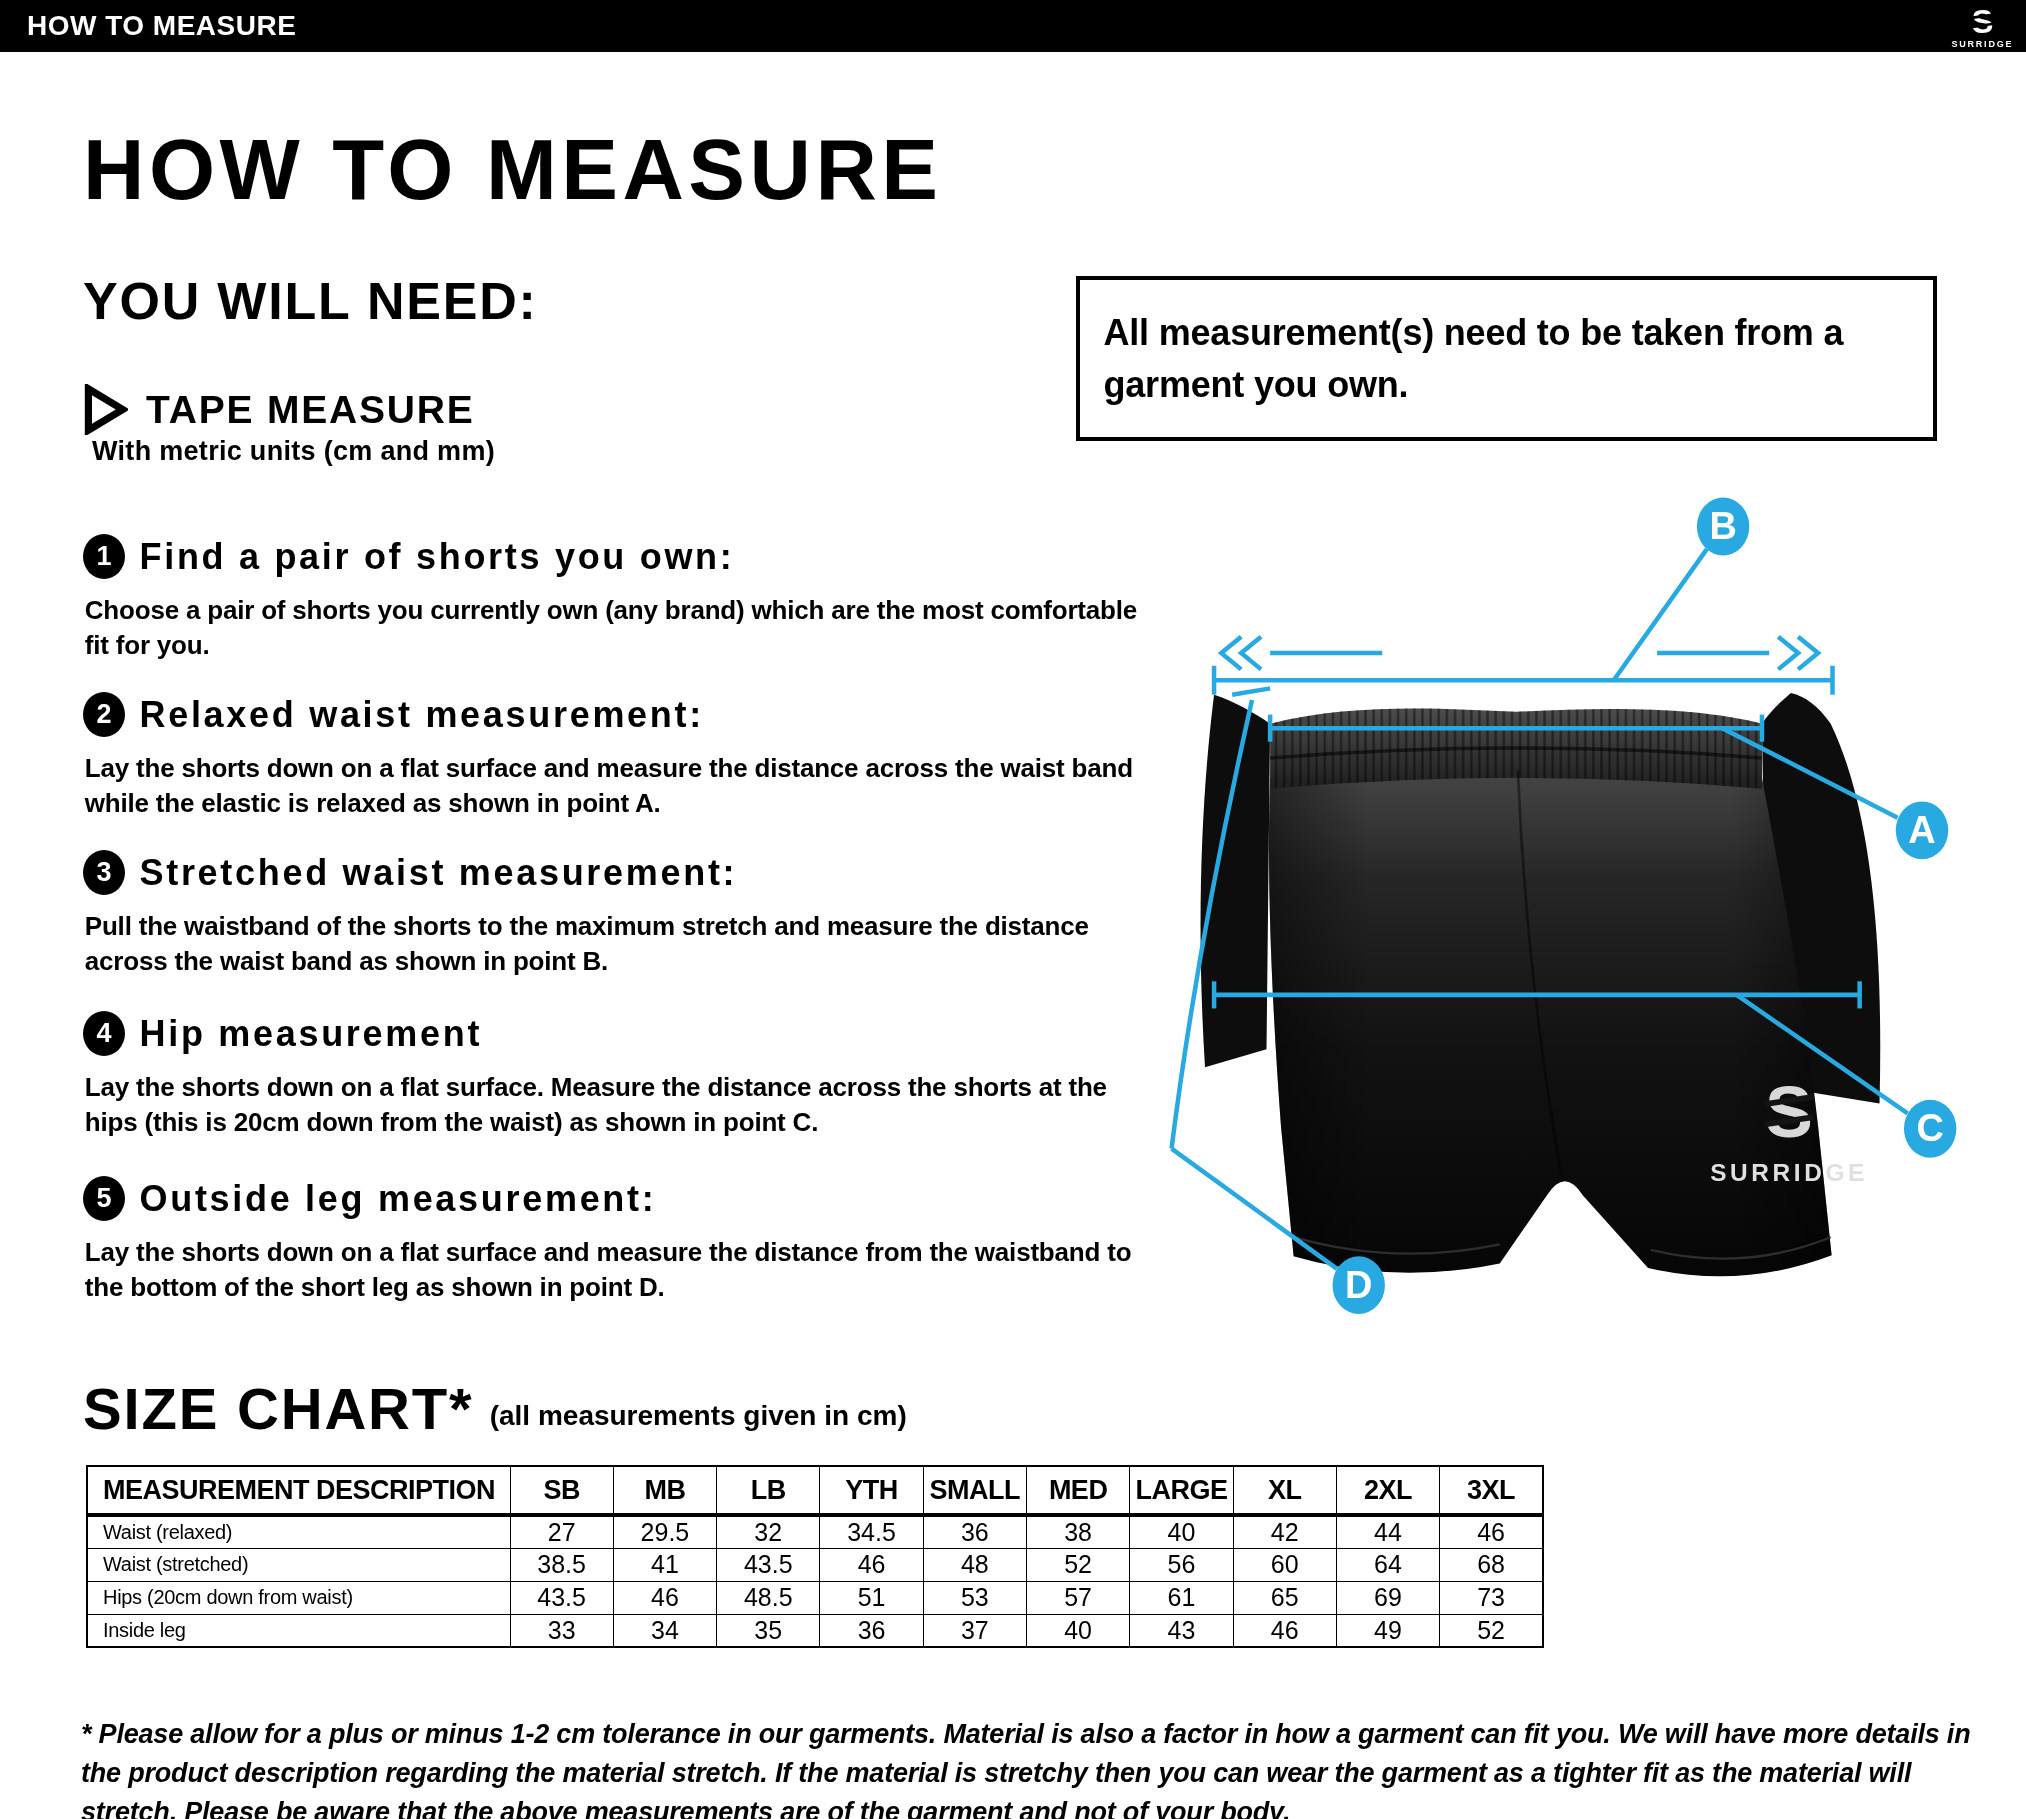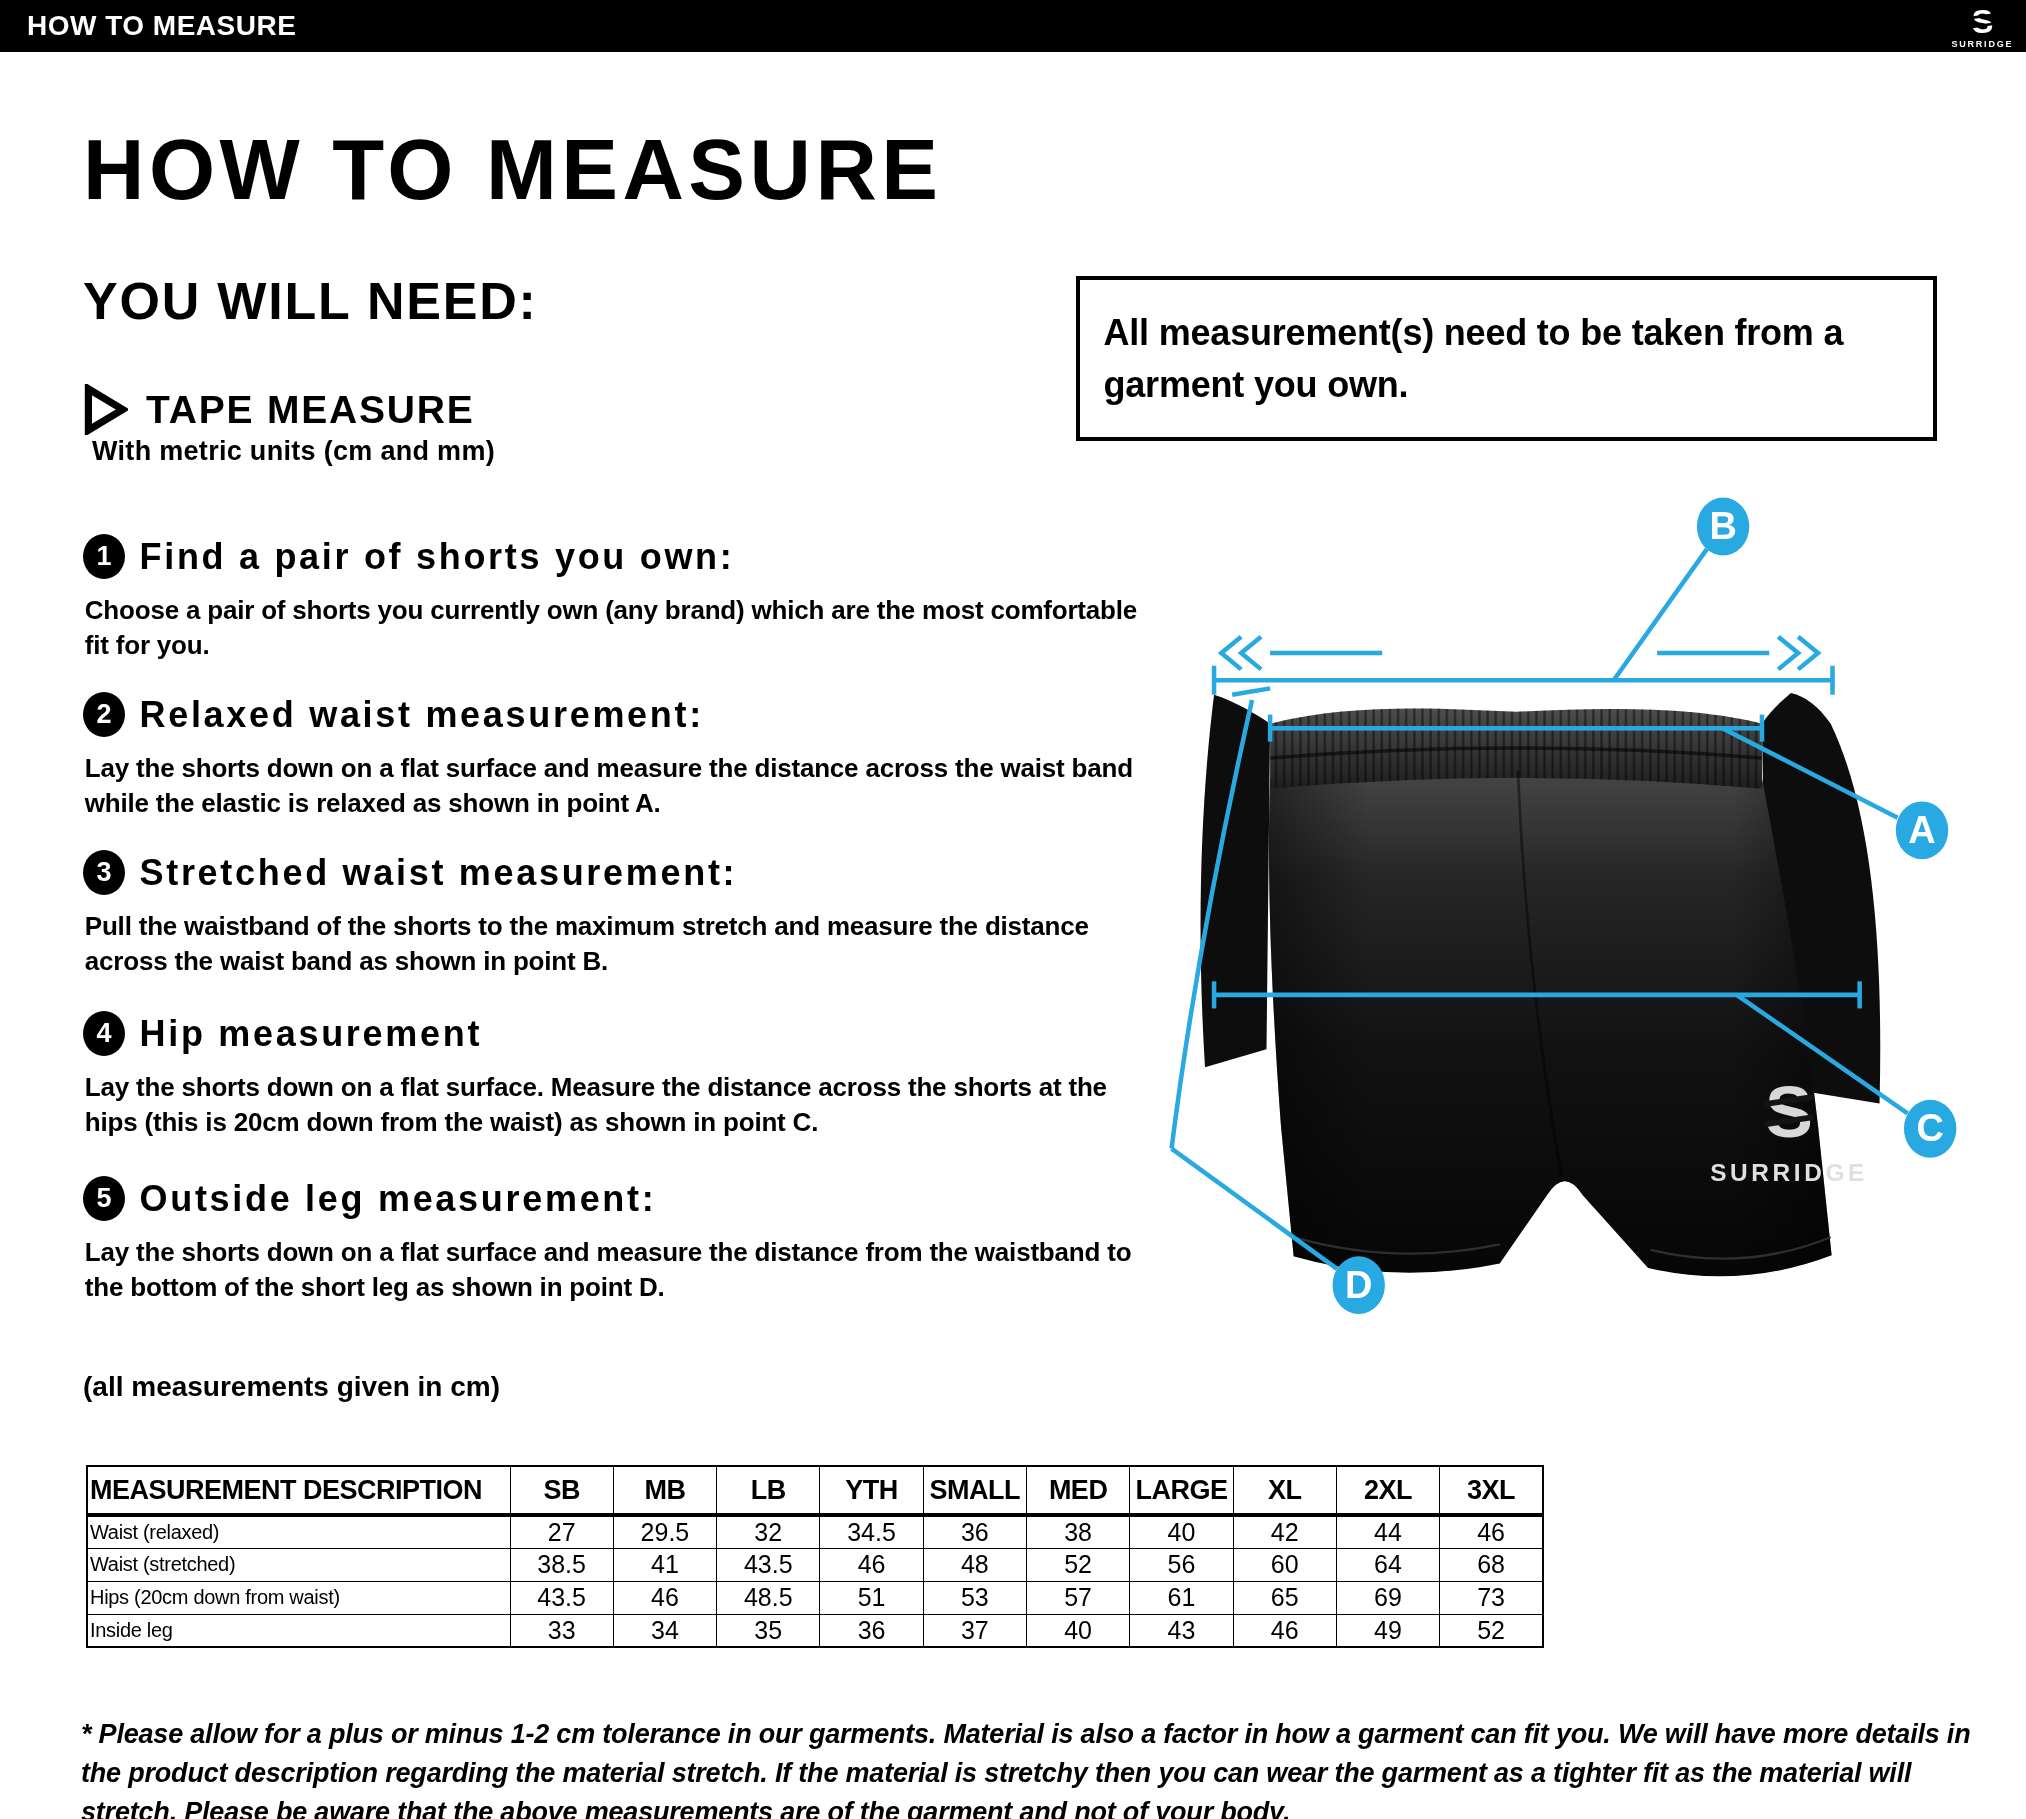--- a/index.html
+++ b/index.html
@@ -53,21 +53,21 @@
   .sc-head h2{margin:0;font-size:58px;font-weight:700;letter-spacing:1.8px}
   .sc-sub{font-size:28px;font-weight:700;position:relative;top:-4.5px}
 
   table.chart{
     position:absolute;left:86px;top:1465px;width:1458px;
     border-collapse:collapse;table-layout:fixed;border:2.7px solid #000;background:#fff;
   }
   col.c-desc{width:423px}
   .chart th,.chart td{border:1.8px solid #000;box-sizing:border-box;text-align:center;padding:0;overflow:hidden;white-space:nowrap}
   .chart thead th{height:49px;font-size:27px;font-weight:700;border-bottom:4.5px solid #000;letter-spacing:-0.5px}
-  .chart th.desc,.chart td.desc{text-align:left;padding-left:2px}
+  .chart th.desc,.chart td.desc{text-align:left;padding-left:15px}
   .chart tr.metric td{height:37px;font-size:22px}
   .chart tr.metric td.desc{font-weight:700;letter-spacing:-0.5px}
   .chart tbody tr.data td{height:33px;font-size:25px;font-weight:400}
   .chart tbody tr.data td.desc{font-size:20px;letter-spacing:-0.3px}
 
   
   .footnote{
     position:absolute;left:81px;top:1715px;width:1891px;margin:0;
     font-size:27px;font-weight:700;font-style:italic;line-height:39px;letter-spacing:-0.2px;
   }
@@ -220,20 +220,21 @@
     <ellipse cx="845" cy="418" rx="29" ry="32" fill="#29A9E1"></ellipse>
     <text x="845" y="432" text-anchor="middle" font-size="42" font-weight="700" fill="#fff">A</text>
     <ellipse cx="854" cy="748" rx="29" ry="32" fill="#29A9E1"></ellipse>
     <text x="854" y="762" text-anchor="middle" font-size="42" font-weight="700" fill="#fff">C</text>
     <ellipse cx="222" cy="921" rx="29" ry="32" fill="#29A9E1"></ellipse>
     <text x="222" y="935" text-anchor="middle" font-size="42" font-weight="700" fill="#fff">D</text>
   </g>
 </svg>
 
 <div class="sc-head">
+  <h2>SIZE CHART*</h2>
   <span class="sc-sub">(all measurements given in cm)</span>
 </div>
 
 <table class="chart">
   <colgroup>
       <col class="c-desc">
       <col span="10">
     </colgroup>
   <thead>
     <tr>

